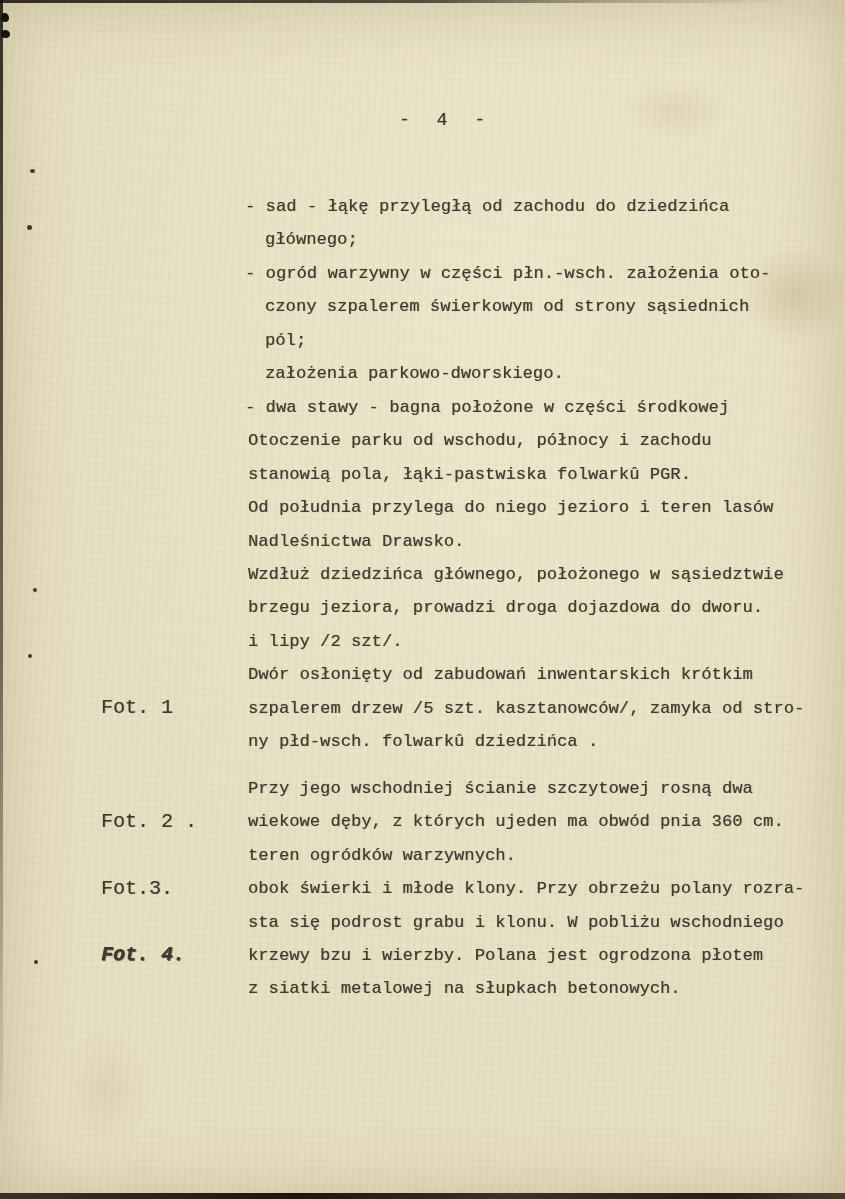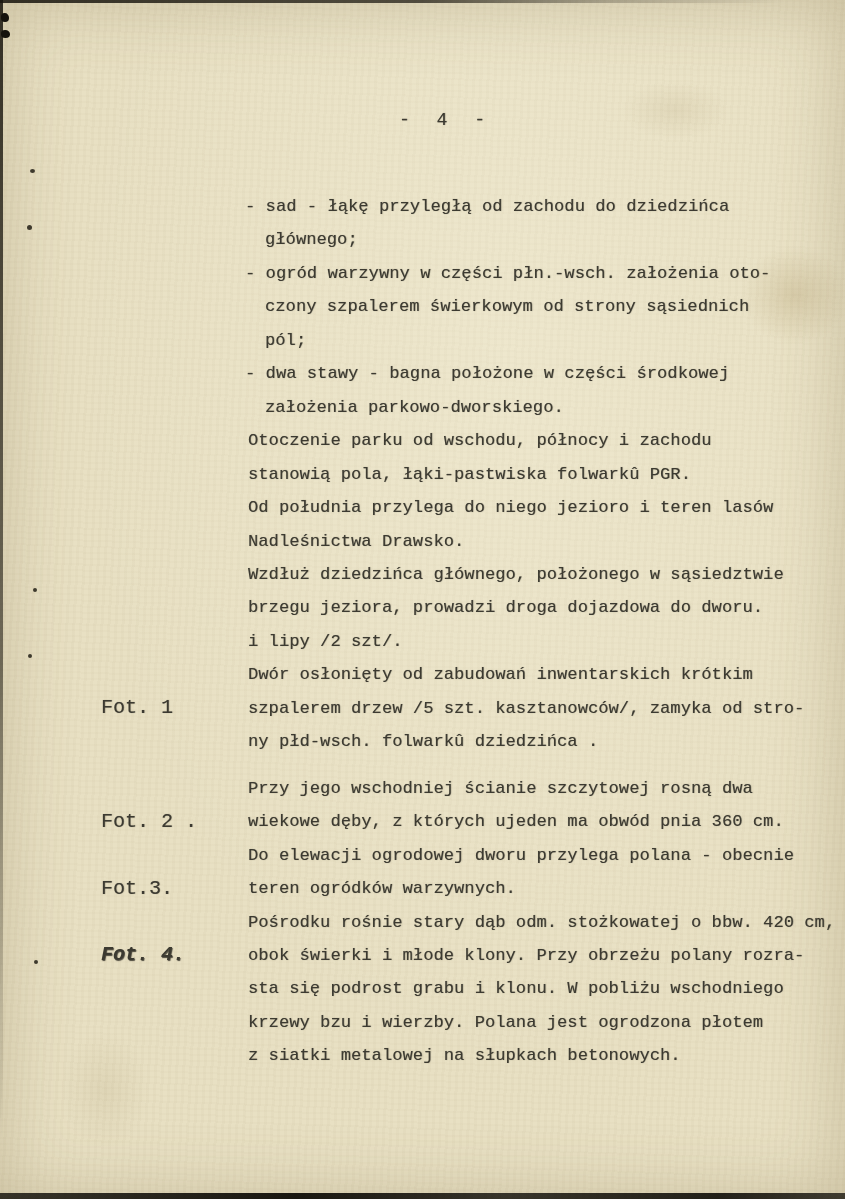--- a/index.html
+++ b/index.html
@@ -78,37 +78,35 @@
 <div class="page">
 
   <div class="header">- 4 -</div>
 
   <div class="doc">
     <div class="ln b">- sad - łąkę przyległą od zachodu do dziedzińca</div>
     <div class="ln c">głównego;</div>
     <div class="ln b">- ogród warzywny w części płn.-wsch. założenia oto-</div>
     <div class="ln c">czony szpalerem świerkowym od strony sąsiednich</div>
     <div class="ln c">pól;</div>
+    <div class="ln c">założenia parkowo-dworskiego.</div>
     <div class="ln b">- dwa stawy - bagna położone w części środkowej</div>
-    <div class="ln c">założenia parkowo-dworskiego.</div>
     <div class="ln i">Otoczenie parku od wschodu, północy i zachodu</div>
     <div class="ln p">stanowią pola, łąki-pastwiska folwarkû PGR.</div>
     <div class="ln p">Od południa przylega do niego jezioro i teren lasów</div>
     <div class="ln p">Nadleśnictwa Drawsko.</div>
     <div class="ln p">Wzdłuż dziedzińca głównego, położonego w sąsiedztwie</div>
     <div class="ln p">brzegu jeziora, prowadzi droga dojazdowa do dworu.</div>
     <div class="ln p">i lipy /2 szt/.</div>
     <div class="ln i">Dwór osłonięty od zabudowań inwentarskich krótkim</div>
     <div class="ln p">szpalerem drzew /5 szt. kasztanowców/, zamyka od stro-</div>
     <div class="ln p">ny płd-wsch. folwarkû dziedzińca .</div>
     <div class="ln p gap">Przy jego wschodniej ścianie szczytowej rosną dwa</div>
     <div class="ln p">wiekowe dęby, z których ujeden ma obwód pnia 360 cm.</div>
-    <div class="ln i">Do elewacji ogrodowej dworu przylega polana - obecnie</div>
     <div class="ln p">teren ogródków warzywnych.</div>
-    <div class="ln p">Pośrodku rośnie stary dąb odm. stożkowatej o bbw. 420 cm,</div>
     <div class="ln p">obok świerki i młode klony. Przy obrzeżu polany rozra-</div>
     <div class="ln p">sta się podrost grabu i klonu. W pobliżu wschodniego</div>
     <div class="ln p">krzewy bzu i wierzby. Polana jest ogrodzona płotem</div>
     <div class="ln p">z siatki metalowej na słupkach betonowych.</div>
   </div>
 
   <div class="fot fot1">Fot. 1</div>
   <div class="fot fot2">Fot. 2 .</div>
   <div class="fot fot3">Fot.3.</div>
   <div class="fot fot4">Fot. 4.</div>

